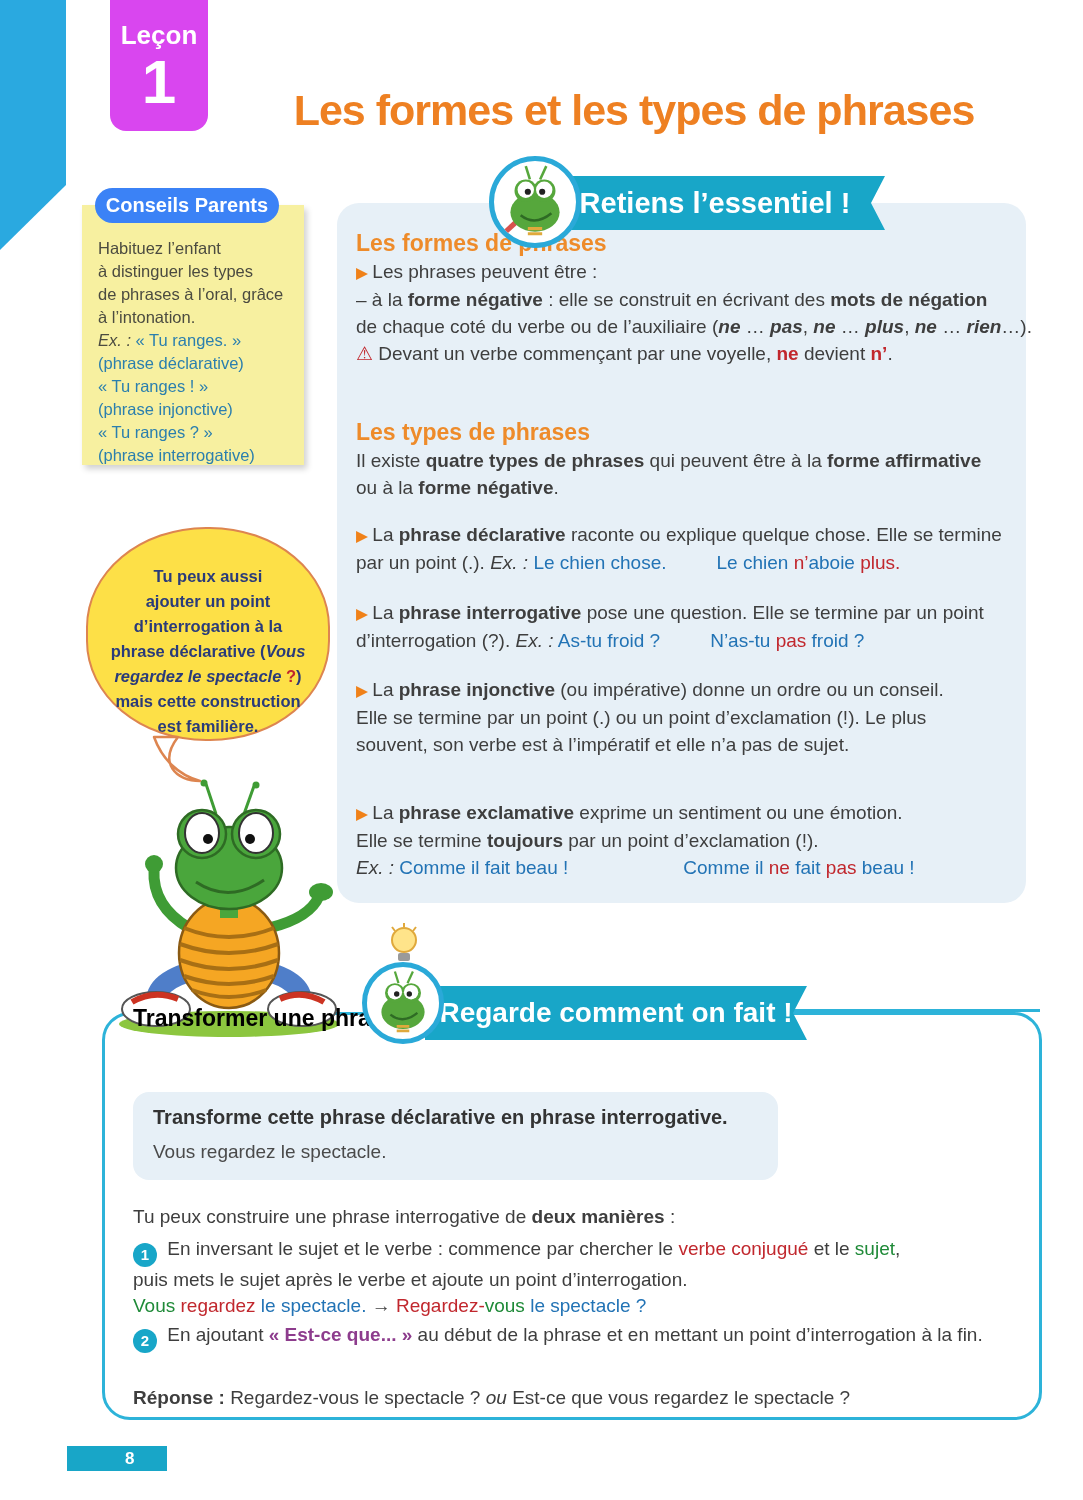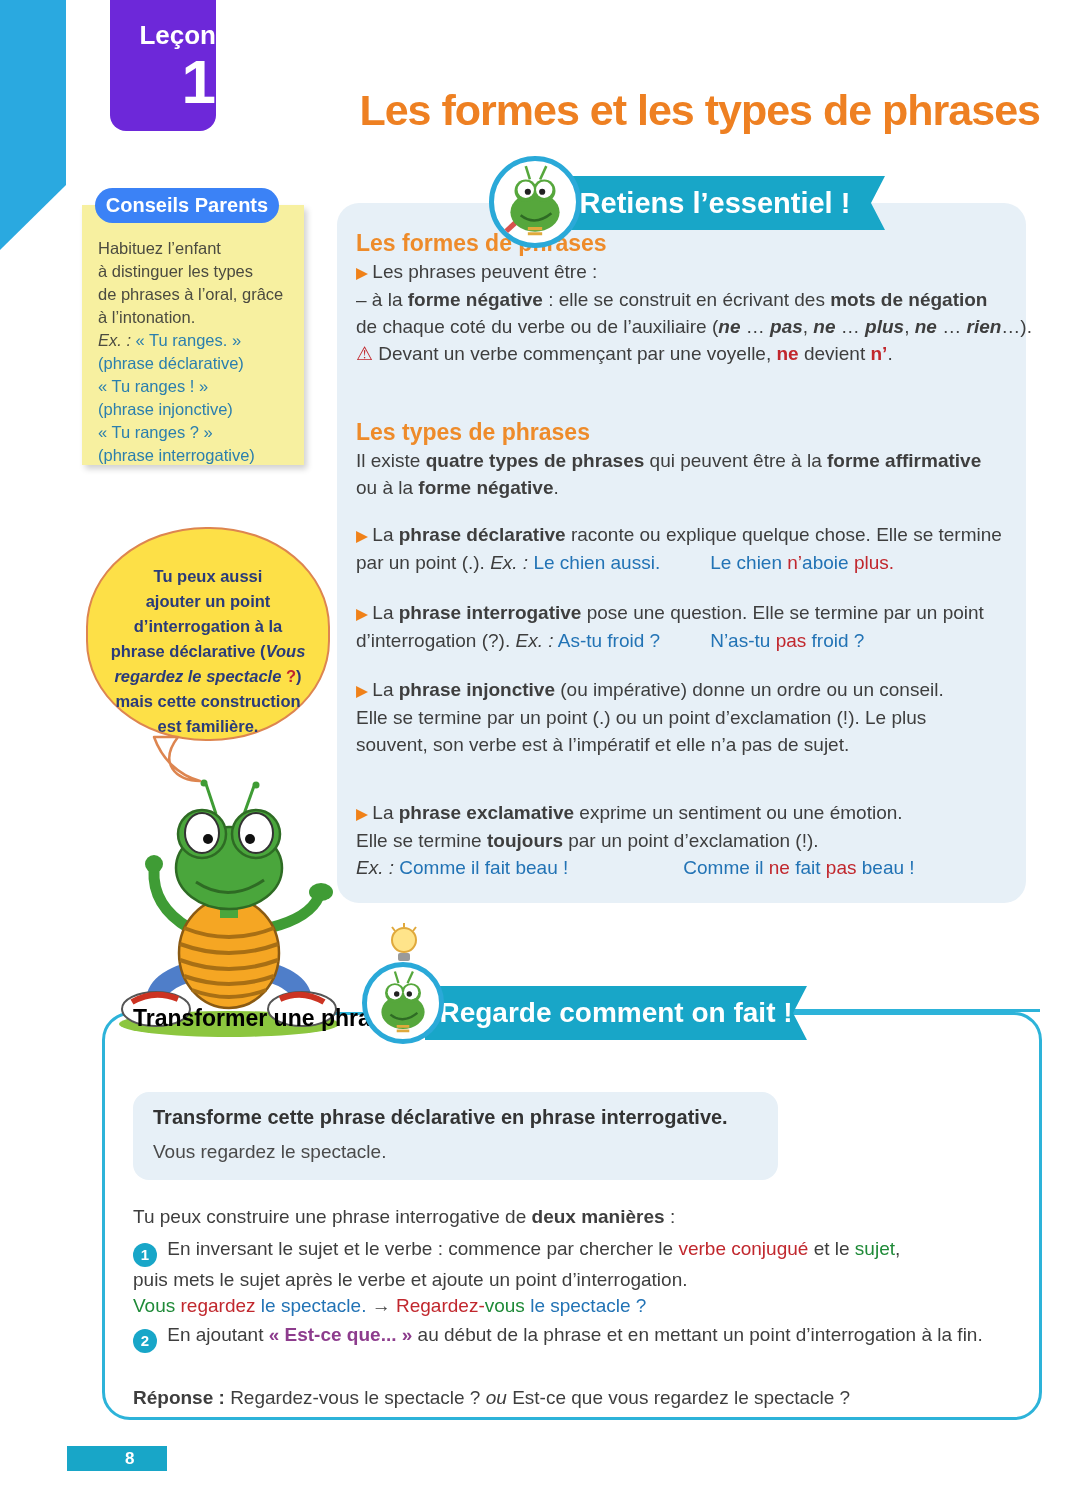--- a/index.html
+++ b/index.html
@@ -1,25 +1,25 @@
 <!DOCTYPE html>
 <html><head>
 <meta charset="utf-8">
 <style>
   *{margin:0;padding:0;box-sizing:border-box}
   body{background:#ffffff;font-family:"Liberation Sans",sans-serif}
   .page{position:relative;width:1083px;height:1500px;background:#fff;overflow:hidden}
 
   .ribbon{position:absolute;left:0;top:0;width:66px;height:250px;background:#2aa9e0;
           clip-path:polygon(0 0,100% 0,100% 74%,0 100%)}
-  .lesson-badge{position:absolute;left:110px;top:0;width:106px;height:131px;background:#6d28d9;
-          border-radius:0 0 16px 16px;color:#fff;text-align:right}
+  .lesson-badge{position:absolute;left:110px;top:0;width:98px;height:131px;background:#d946ef;
+          border-radius:0 0 16px 16px;color:#fff;text-align:center}
   .lesson-label{font-size:26px;font-weight:700;margin-top:20px}
   .lesson-number{font-size:62px;font-weight:700;line-height:62px}
-  .page-title{position:absolute;left:228px;top:86px;width:812px;text-align:right;
+  .page-title{position:absolute;left:228px;top:86px;width:812px;text-align:center;
           font-size:43px;font-weight:700;color:#ee8022;letter-spacing:-1px}
 
   .conseils-pill{position:absolute;left:95px;top:188px;width:184px;height:35px;background:#3b82f6;
           border-radius:18px;color:#fff;font-weight:700;font-size:20px;text-align:center;line-height:35px;z-index:3}
   .conseils-box{position:absolute;left:82px;top:205px;width:222px;height:260px;background:#f7f0a0;
           padding:32px 0 0 16px;font-size:16.5px;line-height:23px;color:#4b4b40;
           box-shadow:3px 4px 6px rgba(0,0,0,0.18);z-index:2}
   .conseils-box .seg-u{color:#2b7fae}
 
   .retiens-box{position:absolute;left:337px;top:203px;width:689px;height:700px;background:#e7f0f7;border-radius:22px}
@@ -128,21 +128,21 @@
     </div>
 
   <div class="theading" style="top:419px">Les types de phrases</div>
   <div class="tblock" style="top:447px">
       <div class="tline"><span>Il existe </span><span class="seg-b">quatre types de phrases</span><span> qui peuvent être à la </span><span class="seg-b">forme affirmative</span></div>
       <div class="tline"><span>ou à la </span><span class="seg-b">forme négative</span><span>.</span></div>
     </div>
 
   <div class="tblock" style="top:521px">
       <div class="tline"><span class="seg-o">▶ </span><span>La </span><span class="seg-b">phrase déclarative</span><span> raconte ou explique quelque chose. Elle se termine</span></div>
-      <div class="tline"><span>par un point (.). </span><span class="seg-i">Ex. :</span><span> </span><span class="seg-u">Le chien aussi.</span><span class="seg-gap"></span><span class="seg-u">Le chien </span><span class="seg-r">n’</span><span class="seg-u">aboie </span><span class="seg-r">plus</span><span class="seg-r">.</span></div>
+      <div class="tline"><span>par un point (.). </span><span class="seg-i">Ex. :</span><span> </span><span class="seg-u">Le chien chose.</span><span class="seg-gap"></span><span class="seg-u">Le chien </span><span class="seg-r">n’</span><span class="seg-u">aboie </span><span class="seg-r">plus</span><span class="seg-r">.</span></div>
     </div>
   <div class="tblock" style="top:599px">
       <div class="tline"><span class="seg-o">▶ </span><span>La </span><span class="seg-b">phrase interrogative</span><span> pose une question. Elle se termine par un point</span></div>
       <div class="tline"><span>d’interrogation (?). </span><span class="seg-i">Ex. :</span><span> </span><span class="seg-u">As-tu froid ?</span><span class="seg-gap"></span><span class="seg-u">N’as-tu </span><span class="seg-r">pas</span><span class="seg-u"> froid ?</span></div>
     </div>
   <div class="tblock" style="top:676px">
       <div class="tline"><span class="seg-o">▶ </span><span>La </span><span class="seg-b">phrase injonctive</span><span> (ou impérative) donne un ordre ou un conseil.</span></div>
       <div class="tline"><span>Elle se termine par un point (.) ou un point d’exclamation (!). Le plus</span></div>
       <div class="tline"><span>souvent, son verbe est à l’impératif et elle n’a pas de sujet.</span></div>
     </div>

